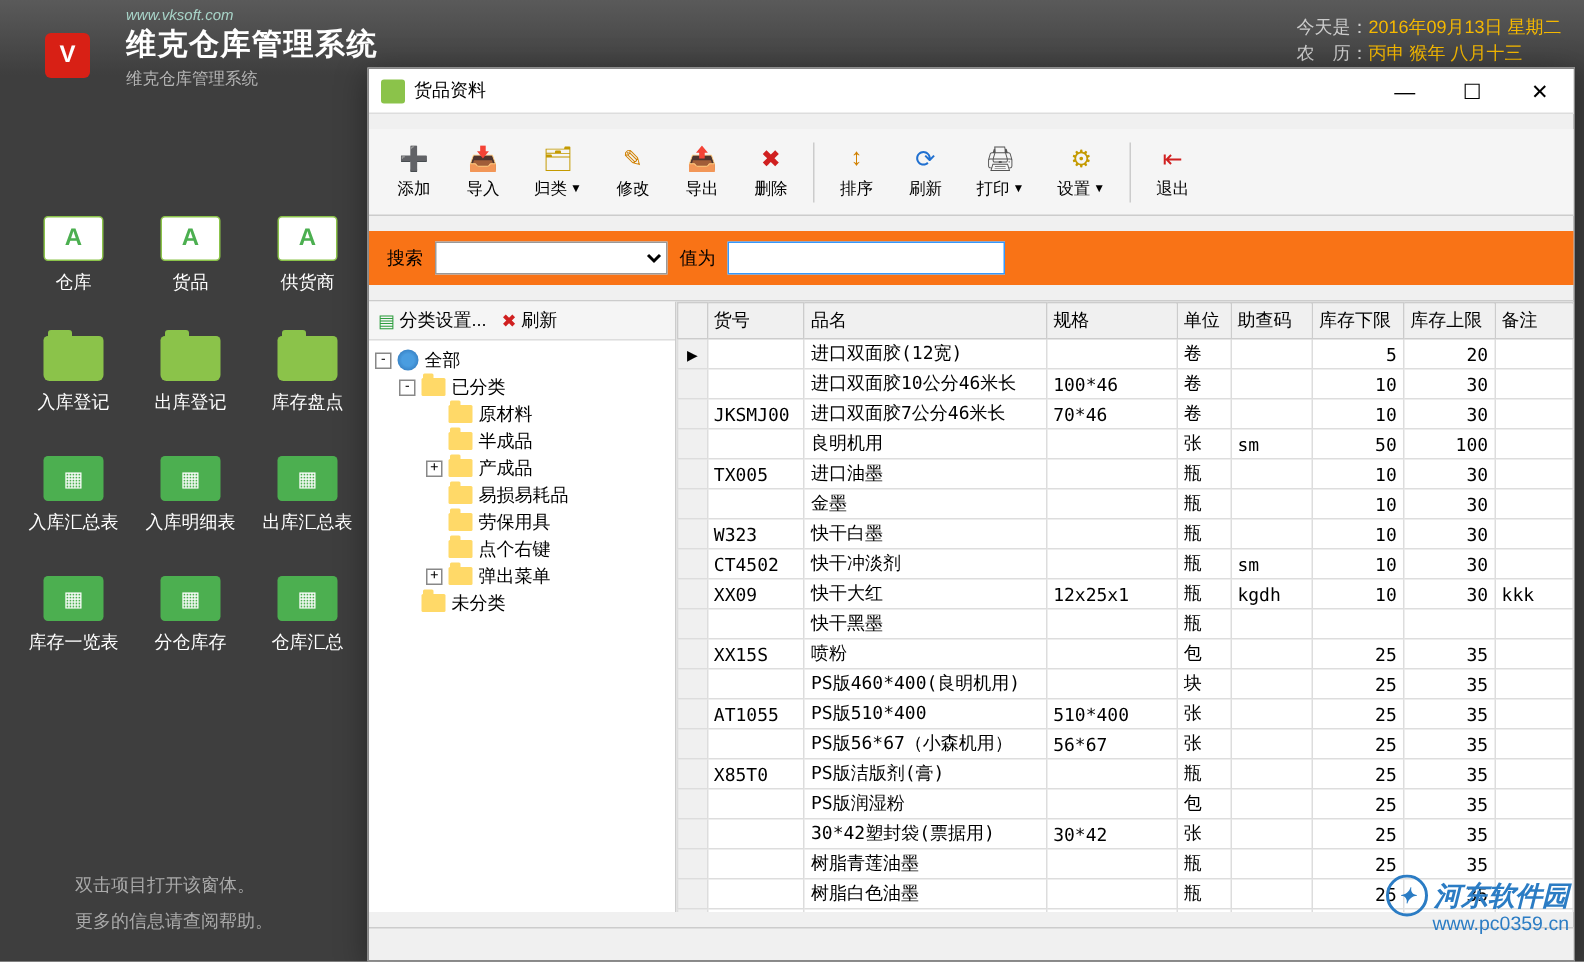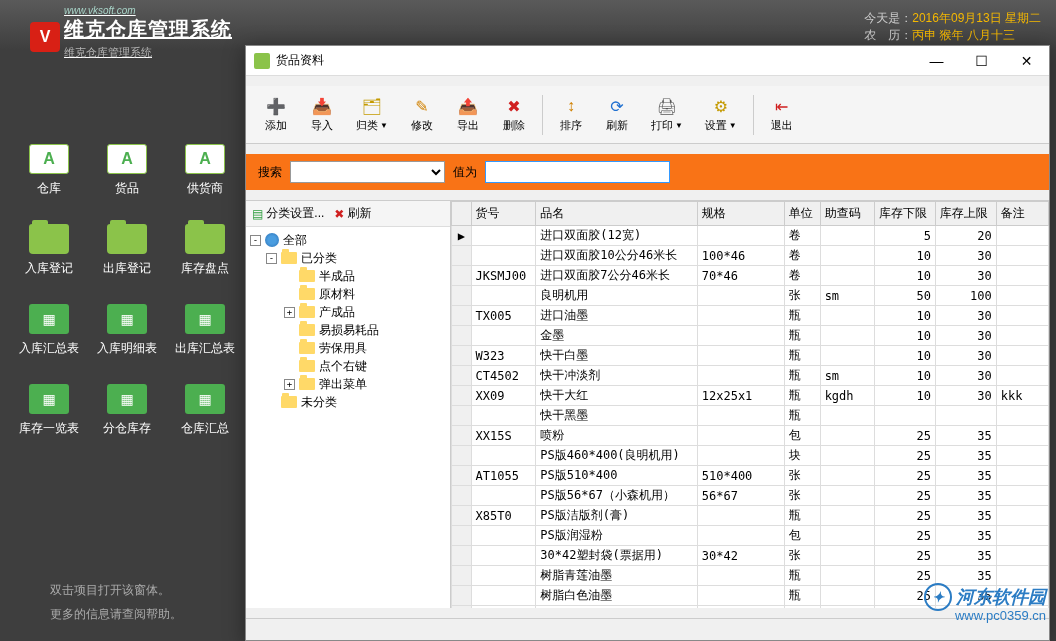--- a/index.html
+++ b/index.html
@@ -3,21 +3,21 @@
 <meta charset="utf-8">
 <style>
 * { margin: 0; padding: 0; box-sizing: border-box; }
 body { font-family: "Microsoft YaHei", "SimSun", sans-serif; font-size: 12px; background: #3a3a3a; width: 1056px; height: 641px; overflow: hidden; position: relative; }
 
 
 .app-bg { width: 100%; height: 100%; background: linear-gradient(to bottom, #5a5a5a 0%, #3e3e3e 50px, #3e3e3e 100%); position: relative; }
 .app-header { height: 65px; display: flex; align-items: center; color: #fff; position: relative; }
 .logo-area { display: flex; align-items: center; padding-left: 30px; }
 .logo-badge { width: 30px; height: 30px; background: #d82015; border-radius: 4px; display: flex; align-items: center; justify-content: center; color: #fff; font-weight: bold; font-size: 16px; margin-top: 8px; }
-.logo-text { margin-left: 4px; text-decoration: underline; }
+.logo-text { margin-left: 24px; }
 .logo-url { font-size: 10px; color: #a8d4c8; font-style: italic; }
 .logo-title { font-size: 20px; font-weight: bold; color: #fff; letter-spacing: 1px; }
 .logo-sub { font-size: 11px; color: #b5b5b5; margin-top: 2px; }
 .date-info { position: absolute; right: 15px; top: 10px; color: #ccc; font-size: 12px; }
 .date-info .hl { color: #f5b800; }
 
 .desktop-icons { position: absolute; top: 130px; left: 10px; width: 235px; display: flex; flex-wrap: wrap; }
 .dicon { width: 78px; height: 80px; display: flex; flex-direction: column; align-items: center; justify-content: center; color: #fff; font-size: 12px; cursor: pointer; }
 .dicon .ibox { width: 40px; height: 30px; border-radius: 3px; margin-bottom: 6px; display: flex; align-items: center; justify-content: center; position: relative; }
 .ibox.green-doc { background: #fff; border: 1px solid #8bc34a; }
@@ -234,26 +234,26 @@
               <span>全部</span>
             </div>
             <div class="tnode ind1">
               <span class="exp">-</span>
               <span class="ficon"></span>
               <span>已分类</span>
             </div>
             <div class="tnode ind2">
               <span class="noexp"></span>
               <span class="ficon"></span>
+              <span>原材料</span>
+            </div>
+            <div class="tnode ind2">
+              <span class="noexp"></span>
+              <span class="ficon"></span>
               <span>半成品</span>
-            </div>
-            <div class="tnode ind2">
-              <span class="noexp"></span>
-              <span class="ficon"></span>
-              <span>原材料</span>
             </div>
             <div class="tnode ind2">
               <span class="exp">+</span>
               <span class="ficon"></span>
               <span>产成品</span>
             </div>
             <div class="tnode ind2">
               <span class="noexp"></span>
               <span class="ficon"></span>
               <span>易损易耗品</span>

